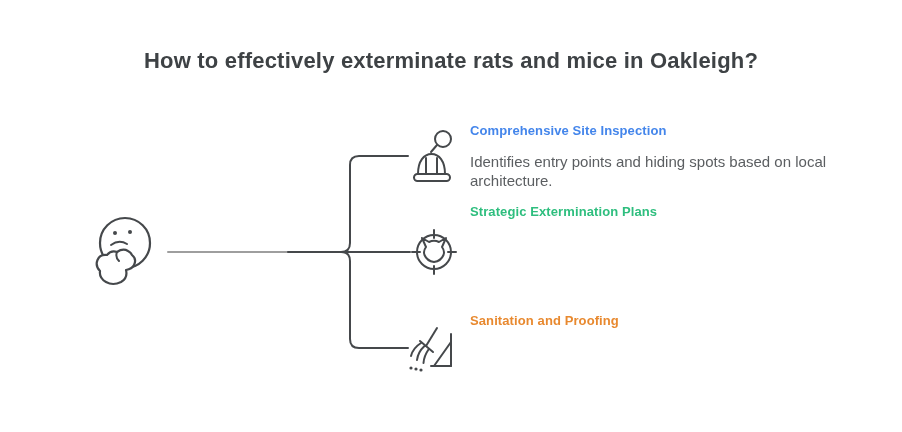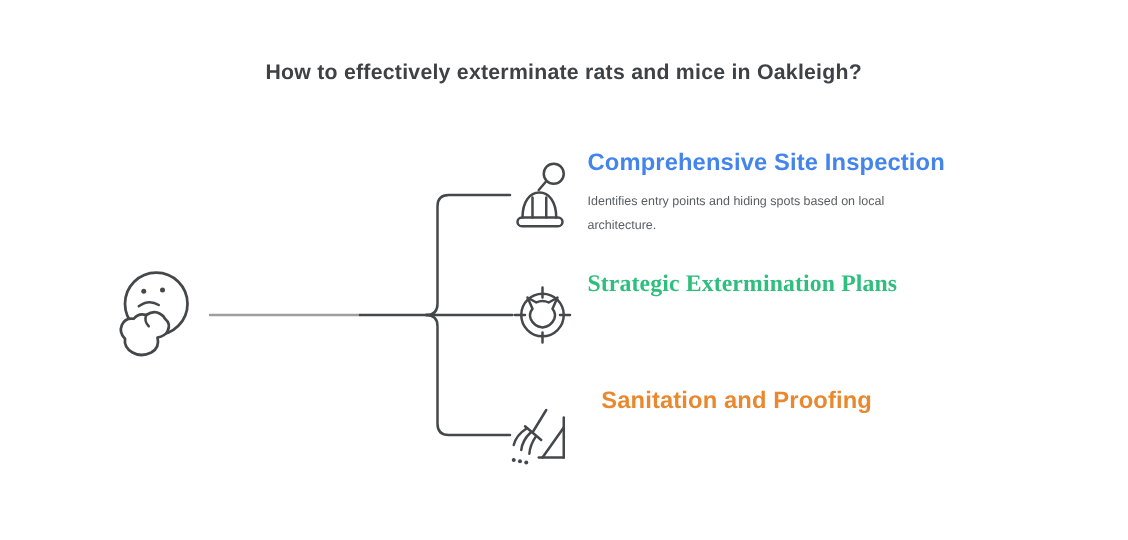--- a/index.html
+++ b/index.html
@@ -10,38 +10,38 @@
     --ink:#45484B;
     --bg:#FFFFFF;
   }
   html,body{margin:0;padding:0;background:#f4f4f4;}
   .canvas{
     position:relative;width:902px;height:432px;background:var(--bg);
     overflow:hidden;font-family:"Liberation Sans",sans-serif;
   }
   .page-title{
     position:absolute;top:48px;left:0;right:0;margin:0;
-    text-align:center;font-size:17px;font-weight:700;
+    text-align:center;font-size:22px;font-weight:700;
     letter-spacing:.2px;color:var(--title);
   }
   .connector{position:absolute;left:0;top:0;}
   .stroke{fill:none;stroke:var(--ink);stroke-width:2.2;stroke-linecap:round;stroke-linejoin:round;}
   .stroke-thin{fill:none;stroke:var(--ink);stroke-width:2;stroke-linecap:round;stroke-linejoin:round;}
   .dot{fill:var(--ink);stroke:none;}
   .whitefill{fill:#fff;stroke:var(--ink);stroke-width:2.2;stroke-linecap:round;stroke-linejoin:round;}
   .item-icon{position:absolute;}
   .item-icon.i1{left:412px;top:129px;}
   .item-icon.i2{left:410px;top:228px;}
   .item-icon.i3{left:406px;top:323px;}
   .item-text{position:absolute;left:470px;width:400px;}
   .item-text.t1{top:120px;}
-  .item-text.t2{top:217px;font-family:Liberation Serif, serif;}
-  .item-text.t3{top:310px;margin-left:11px;}
-  .item-heading{margin:0;font-size:19px;line-height:22px;font-weight:700;letter-spacing:.1px;}
-  .item-desc{margin:11px 0 0;font-size:10px;line-height:18.5px;color:var(--body);white-space:pre-line;}
+  .item-text.t2{top:201px;}
+  .item-text.t3{top:310px;}
+  .item-heading{margin:0;font-size:13px;line-height:22px;font-weight:700;letter-spacing:.1px;}
+  .item-desc{margin:11px 0 0;font-size:15px;line-height:18.5px;color:var(--body);white-space:pre-line;}
   .figure{position:absolute;left:88px;top:210px;}
 </style>
 </head>
 <body>
 
 <div class="canvas">
 
   <h1 class="page-title">How to effectively exterminate rats and mice in Oakleigh?</h1>
 
   <svg class="connector" width="902" height="432" viewBox="0 0 902 432">

